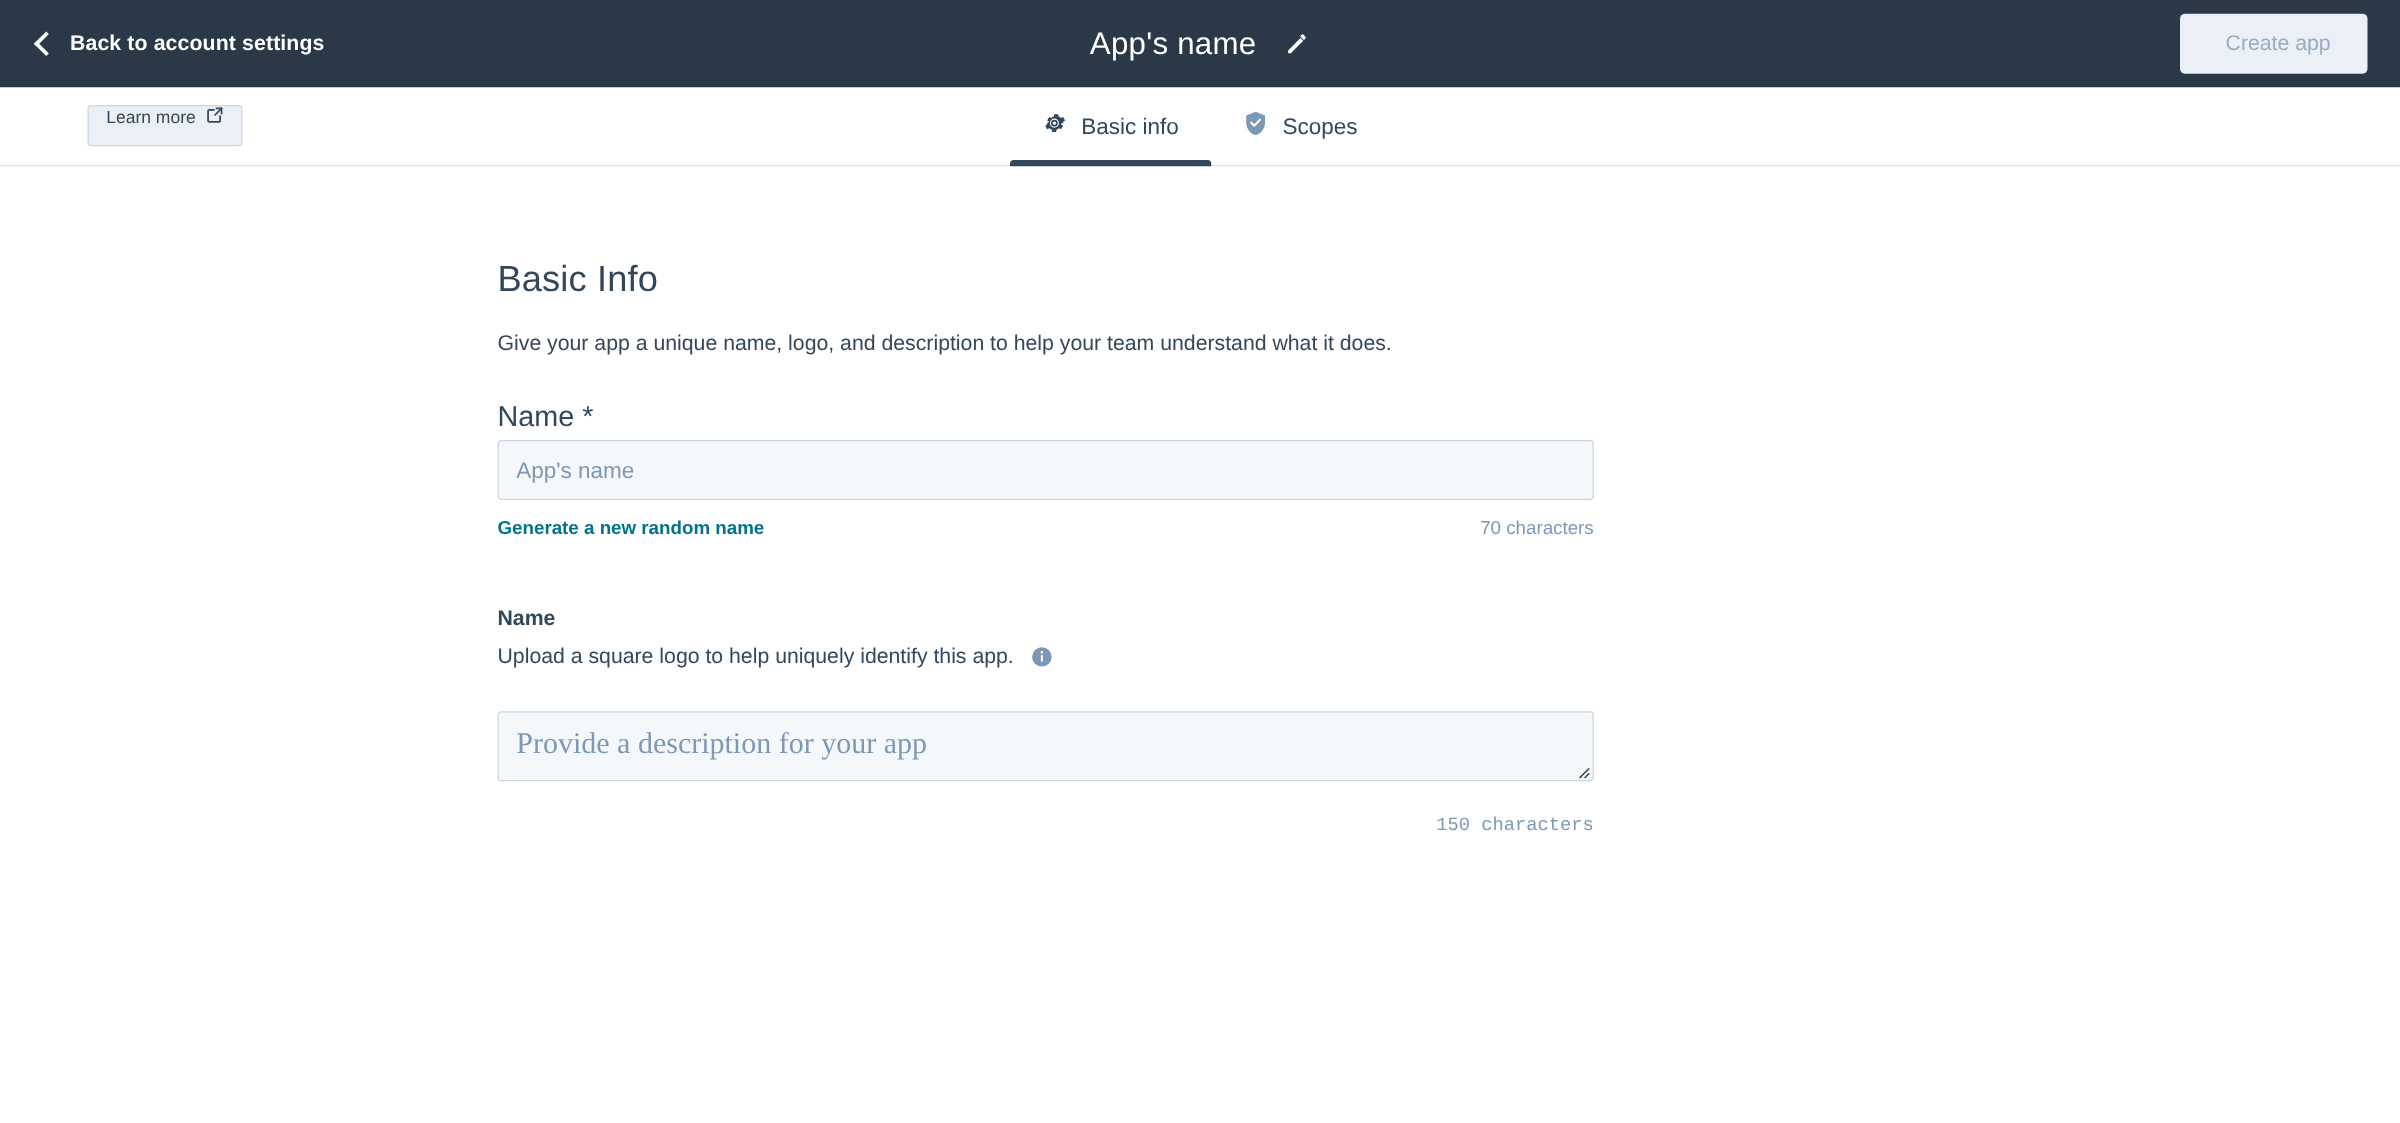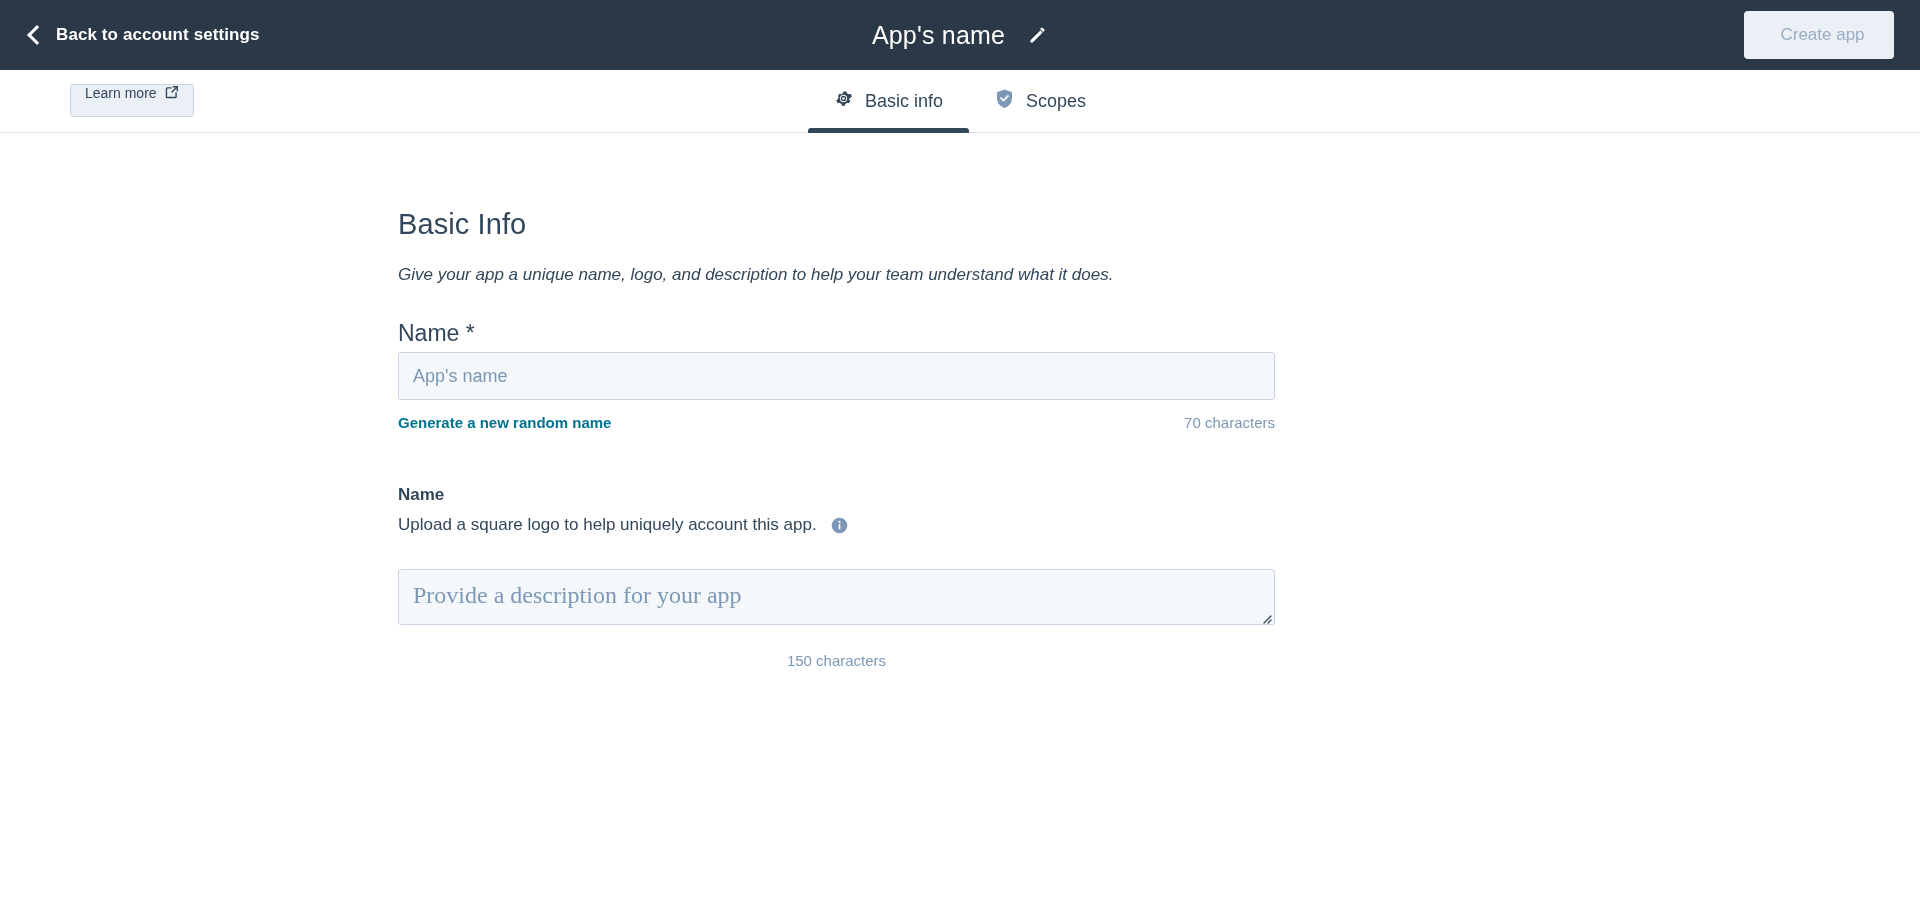--- a/index.html
+++ b/index.html
@@ -152,21 +152,20 @@
     font-size: 29px;
     color: #33475b;
     font-weight: normal;
     margin: 0 0 24px 0;
     letter-spacing: 0.1px;
   }
   .section-sub {
     font-size: 17px;
     color: #33475b;
     margin: 0 0 35px 0;
-    font-style: italic;
   }
   .field-label {
     font-size: 23px;
     color: #33475b;
     margin-bottom: 5px;
   }
   .field-help {
     font-size: 15px;
     color: #33475b;
     margin-bottom: 11px;
@@ -261,24 +260,25 @@
   .resize-grip {
     position: absolute;
     right: 3px;
     bottom: 3px;
     width: 12px;
     height: 12px;
     cursor: nwse-resize;
   }
   .textarea-count {
     width: 877px;
-    text-align: center;
+    text-align: right;
     margin-top: 27px;
     color: #7c98b6;
     font-size: 15px;
+    font-family: Liberation Mono, monospace;
   }
 </style>
 </head>
 <body>
 
 <div class="header">
 
   <div class="back-link">
     <span class="chevron-left"></span>
     <span>Back to account settings</span>
@@ -348,21 +348,21 @@
     <div class="below-input">
       <span class="link-teal">Generate a new random name</span>
       <span class="char-count">70 characters</span>
     </div>
   </div>
 
   <div class="logo-row">
     <div class="logo-texts">
       <div class="logo-title">Name</div>
       <div class="logo-desc">
-        <span>Upload a square logo to help uniquely account this app.</span>
+        <span>Upload a square logo to help uniquely identify this app.</span>
         <span class="info-icon">
           <svg width="17" height="17" viewBox="0 0 24 24">
             <circle cx="12" cy="12" r="11" fill="#7c98b6"></circle>
             <rect x="10.8" y="10" width="2.4" height="7.5" rx="1.2" fill="#ffffff"></rect>
             <circle cx="12" cy="6.9" r="1.5" fill="#ffffff"></circle>
           </svg>
         </span>
       </div>
     </div>
   </div>

